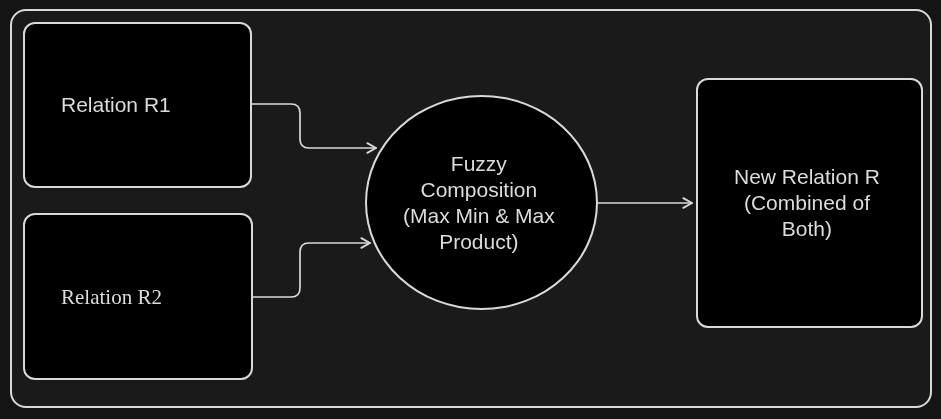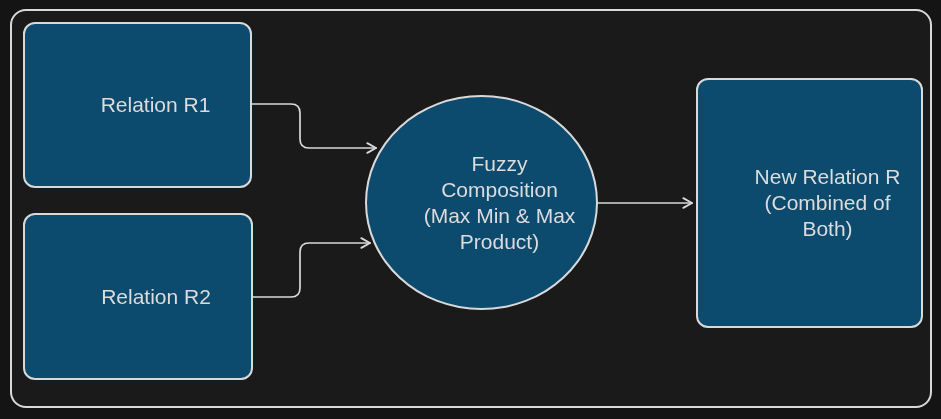--- a/index.html
+++ b/index.html
@@ -21,37 +21,36 @@
     top: 9px;
     width: 918px;
     height: 395px;
     border: 2px solid #d9d9d9;
     border-radius: 16px;
     background: #1a1a1a;
   }
   .node {
     position: absolute;
     border: 2px solid #d9d9d9;
-    background: #0c4a6e;
+    background: #000000;
     display: flex;
     align-items: center;
-    justify-content: center;
     box-sizing: border-box;
     padding-left: 36px;
   }
   .node .label {
     color: #dcdcdc;
     font-size: 21px;
     line-height: 26px;
     text-align: center;
     white-space: pre-line;
   }
   .rect-node { border-radius: 12px; }
   #node-r1   { left: 23px;  top: 22px;  width: 229px; height: 166px; }
-  #node-r2   { left: 23px;  top: 213px; width: 230px; height: 167px; }
+  #node-r2   { left: 23px;  top: 213px; width: 230px; height: 167px; font-family: Liberation Serif, serif; }
   #node-out  { left: 696px; top: 78px;  width: 227px; height: 250px; }
   #node-comp {
     left: 365px; top: 95px; width: 233px; height: 215px;
     border-radius: 50%;
   }
   .edges-layer {
     position: absolute;
     left: 0; top: 0;
     width: 941px;
     height: 419px;

